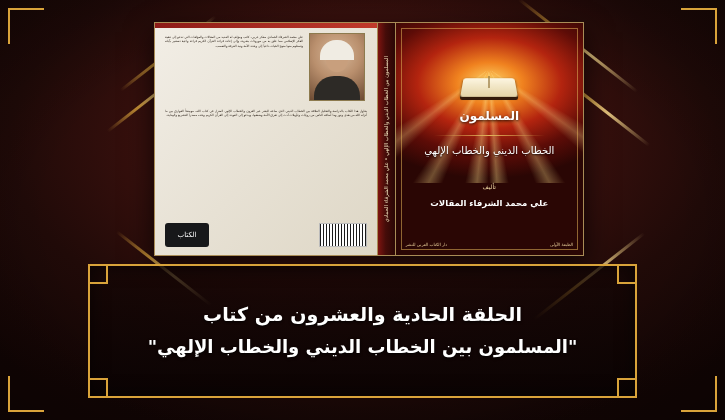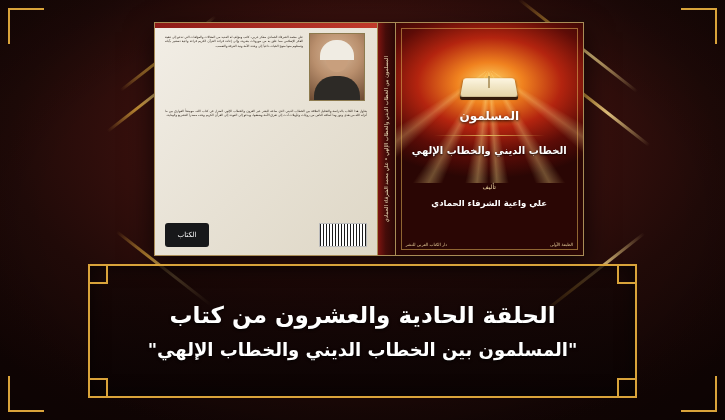--- a/index.html
+++ b/index.html
@@ -277,21 +277,21 @@
     background: linear-gradient(90deg, rgba(226,180,90,0), #e2b45a, rgba(226,180,90,0));
   }
   .fc-sub {
     position: absolute;
     top: 122px;
     left: 0; right: 0;
     text-align: center;
     direction: rtl;
     color: #ffffff;
     font-size: 10px;
-    font-weight: bold;
+    font-weight: normal;
     text-shadow: 0 1px 2px rgba(0,0,0,.8);
   }
   .fc-author-label {
     position: absolute;
     top: 160px;
     left: 0; right: 0;
     text-align: center;
     direction: rtl;
     color: #f0d9a5;
     font-size: 6px;
@@ -344,21 +344,21 @@
   .cc-br { bottom: -2px; right: -2px; border-left: none; border-top: none; }
 
   .cap-line {
     color: #ffffff;
     font-weight: bold;
     text-align: center;
     text-shadow: 0 1px 3px rgba(0,0,0,.9);
     line-height: 1.25;
     padding: 0 10px;
   }
-  .cap-line-1 { font-size: 23px; }
+  .cap-line-1 { font-size: 19px; }
   .cap-line-2 { font-size: 18px; }
   .cap-line-3 { font-size: 16px; }
 </style>
 </head>
 <body>
 
 <div class="poster">
 
   <div class="vignette"></div>
 
@@ -398,21 +398,21 @@
       <div class="fc-inner-frame"></div>
       <div class="quran">
         <div class="cover-b"></div>
         <div class="pages"></div>
         <div class="fold"></div>
       </div>
       <div class="fc-title">المسلمون</div>
       <div class="fc-rule"></div>
       <div class="fc-sub">الخطاب الديني والخطاب الإلهي</div>
       <div class="fc-author-label">تأليف</div>
-      <div class="fc-author">علي واعية الشرفاء الحمادي</div>
+      <div class="fc-author">علي محمد الشرفاء المقالات</div>
       <div class="fc-bottom-right">الطبعة الأولى</div>
       <div class="fc-bottom-left">دار الكتاب العربي للنشر</div>
     </div>
   </div>
 
   <div class="caption-box">
     <div class="cap-corner cc-tl"></div>
     <div class="cap-corner cc-tr"></div>
     <div class="cap-corner cc-bl"></div>
     <div class="cap-corner cc-br"></div>

